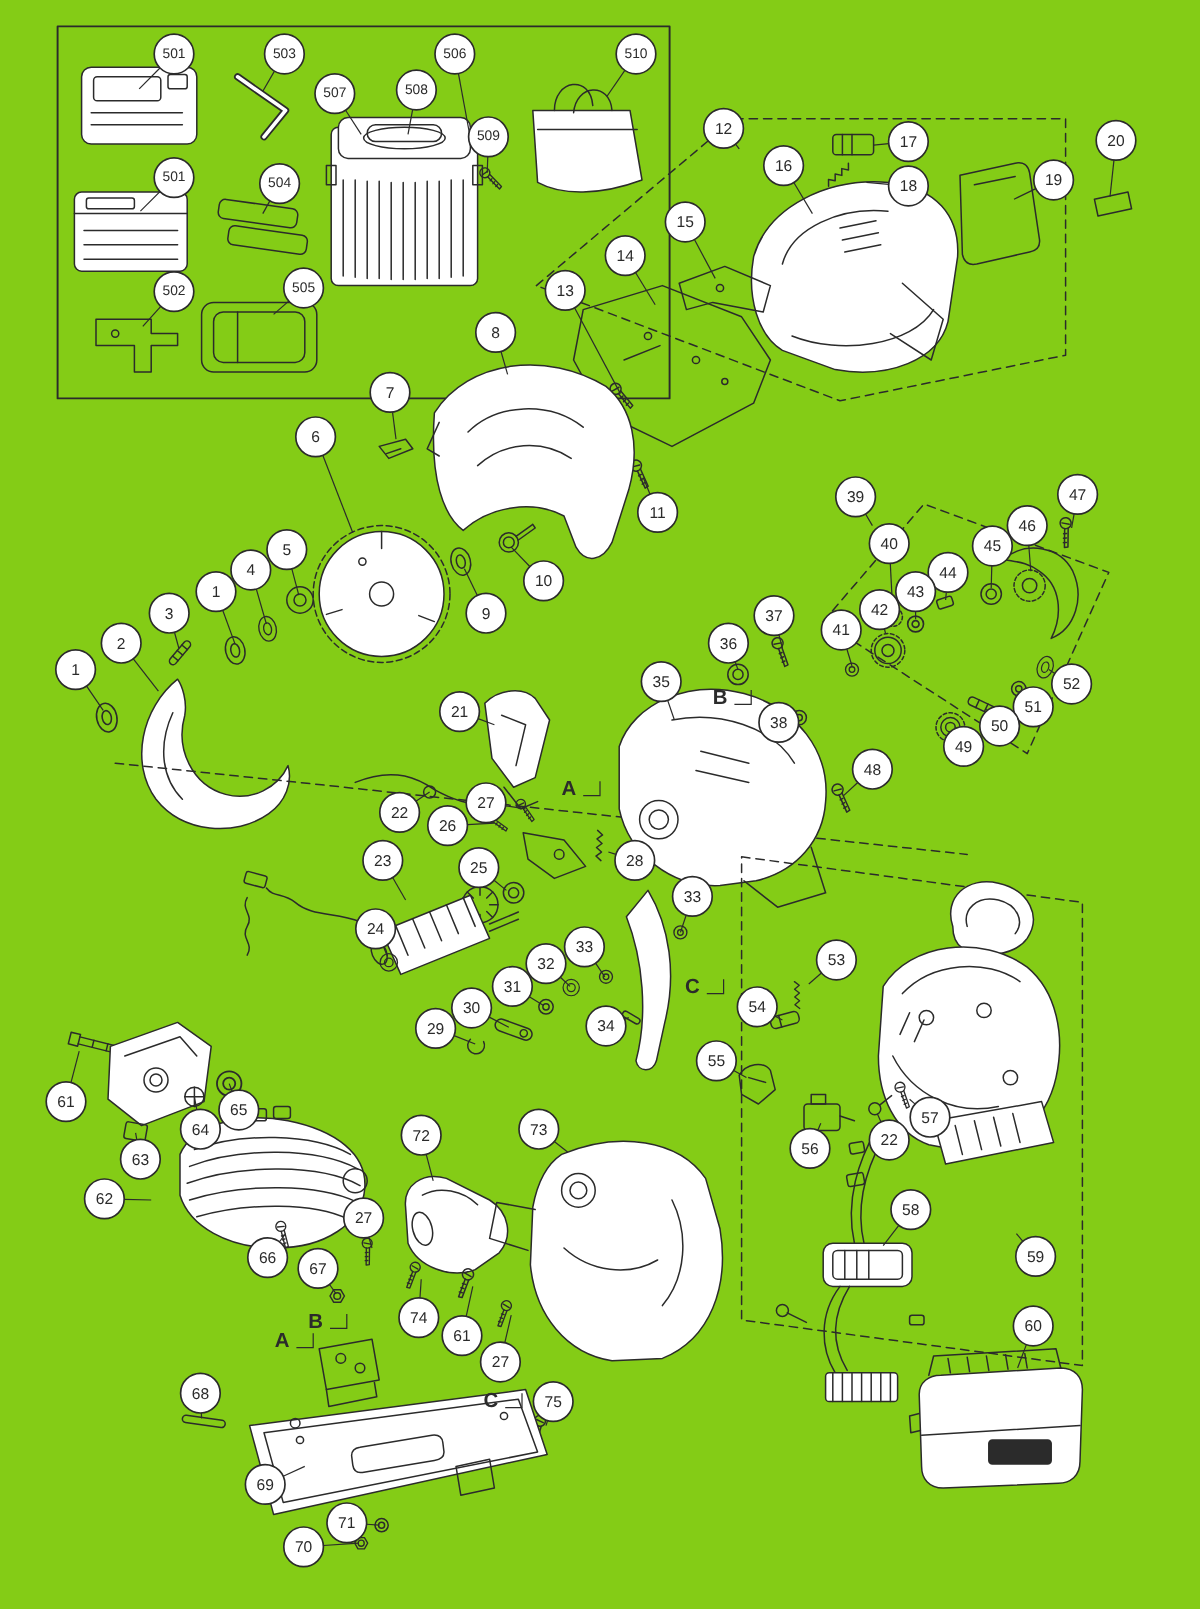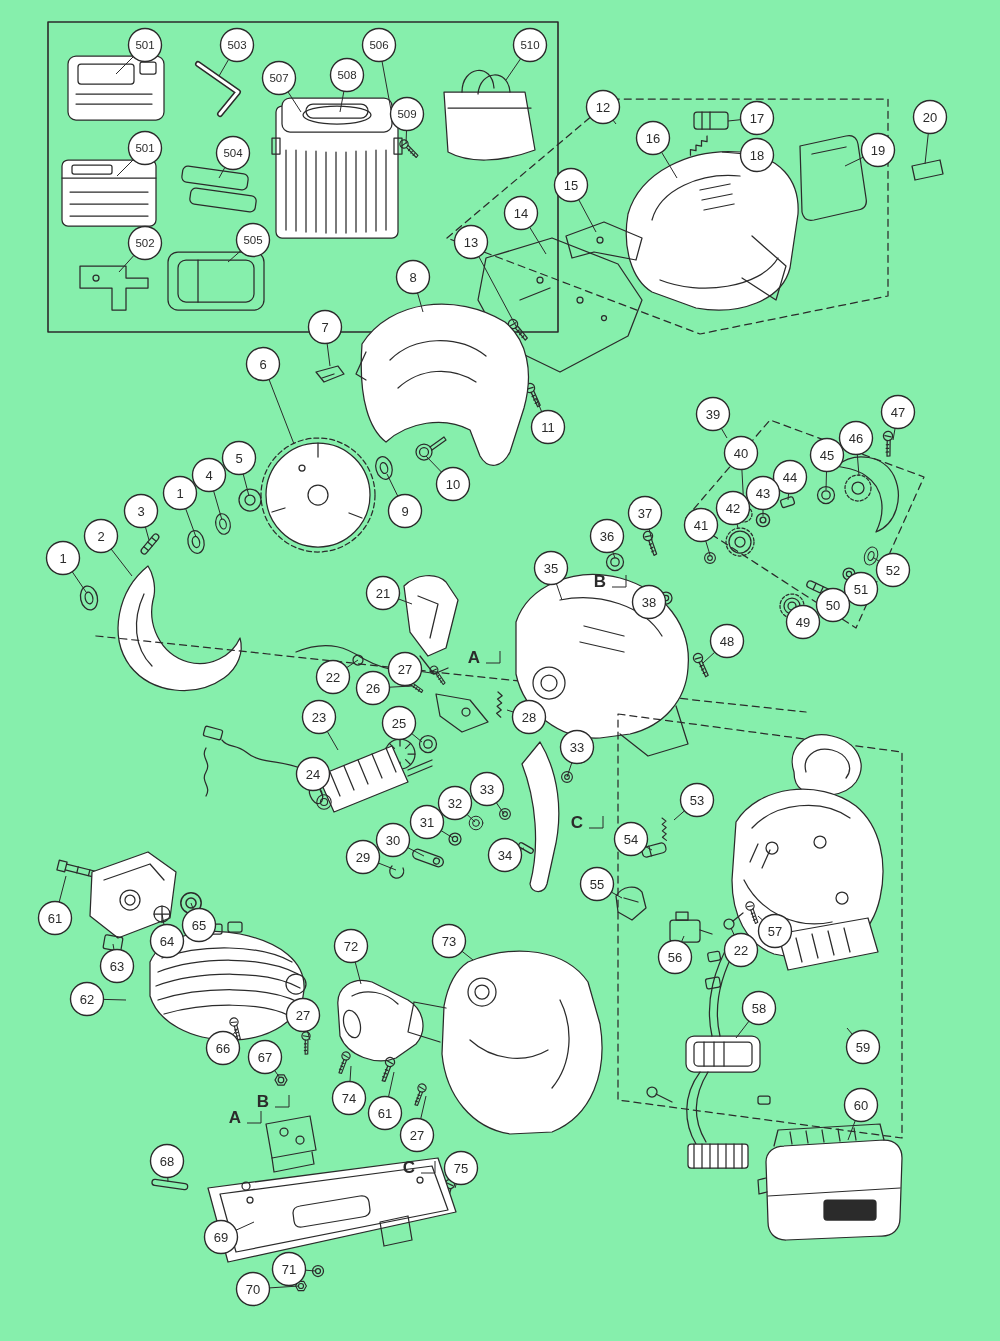--- a/index.html
+++ b/index.html
@@ -1,17 +1,17 @@
 <!DOCTYPE html>
 <html><head>
 <meta charset="utf-8">
 <style>
   html,body{margin:0;padding:0;background:#fff;}
   .stage{
-    position:relative;width:1000px;height:1341px;background:#86efac;
+    position:relative;width:1000px;height:1341px;background:#84cc16;
     font-family:"Liberation Sans",sans-serif;overflow:hidden;
   }
   .stage svg{position:absolute;left:0;top:0;}
   text{user-select:none;}
 </style>
 </head>
 <body>
 
 <div class="stage">
   <svg id="art" width="1000" height="1341" viewBox="0 0 1000 1341">

